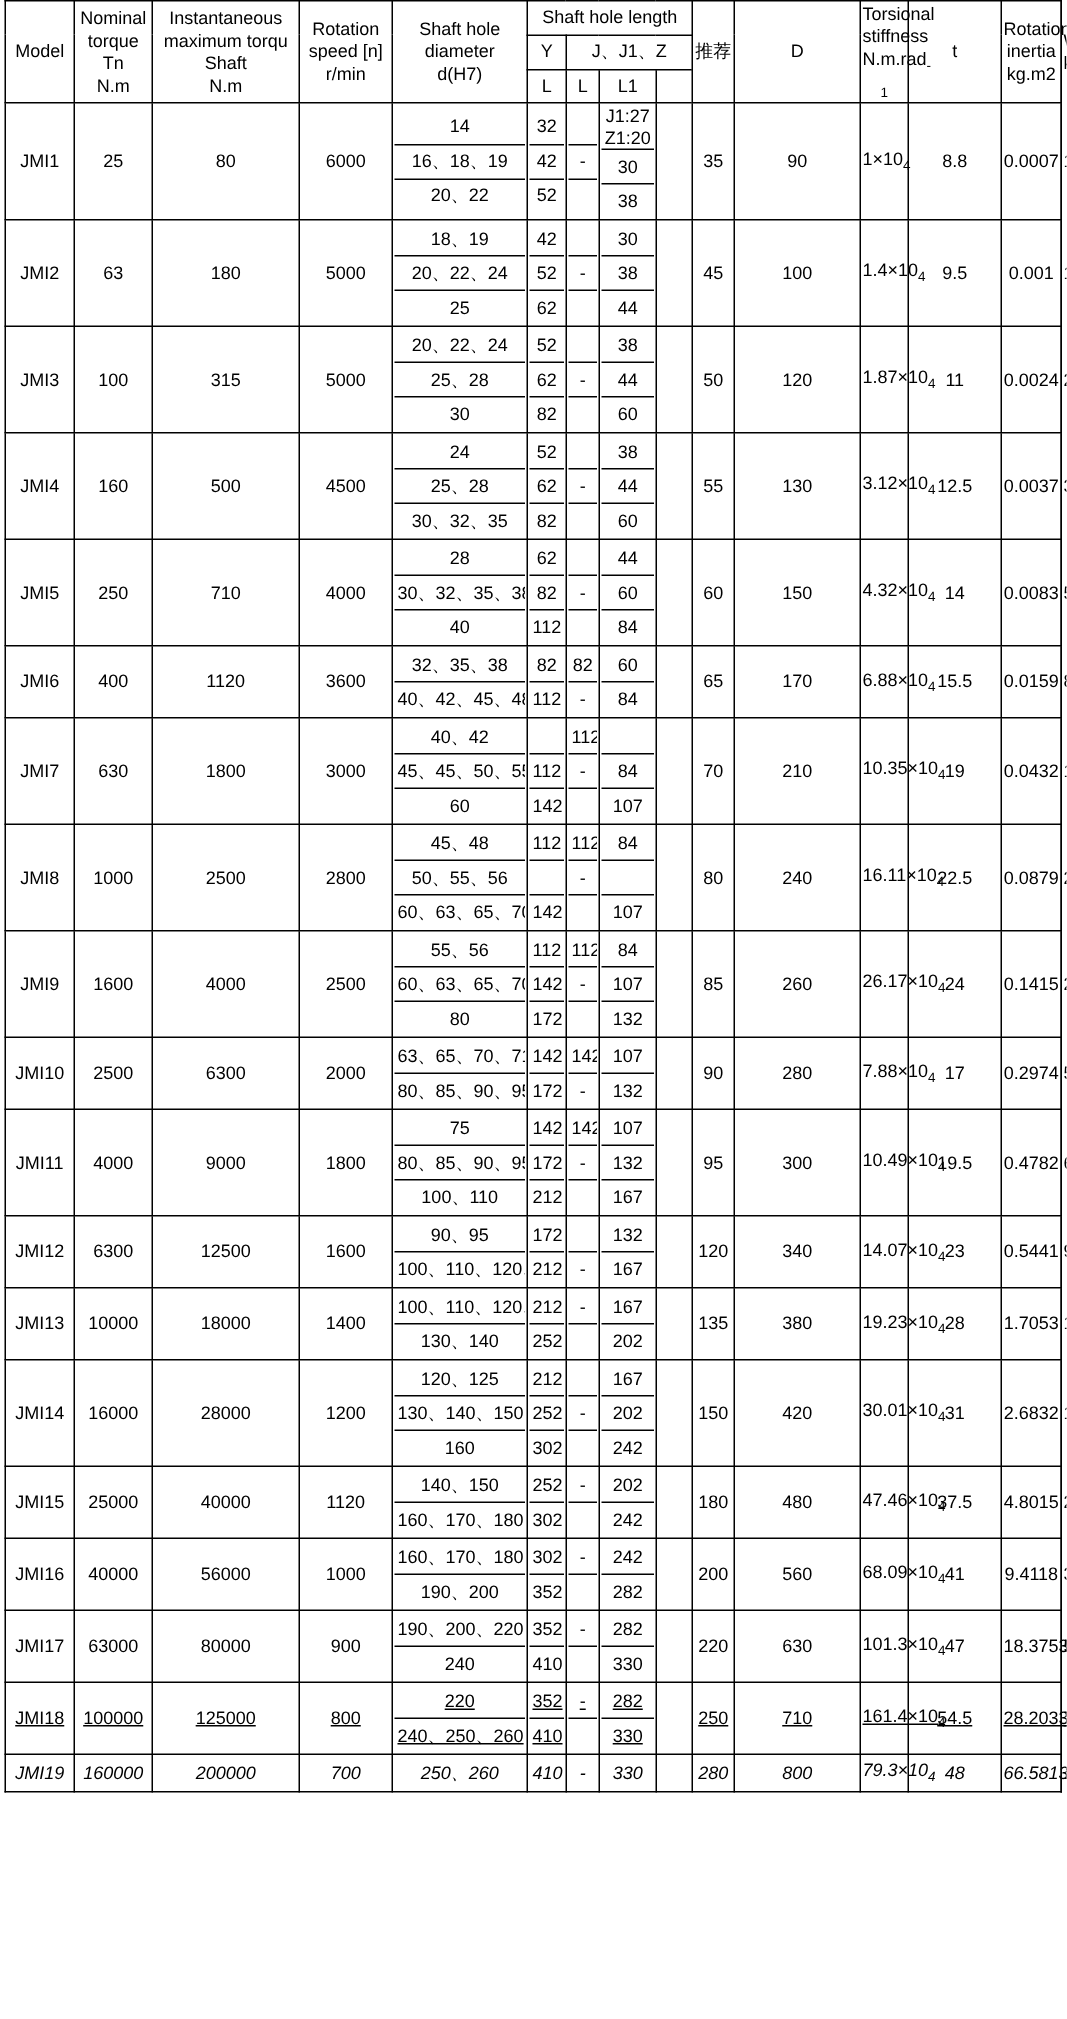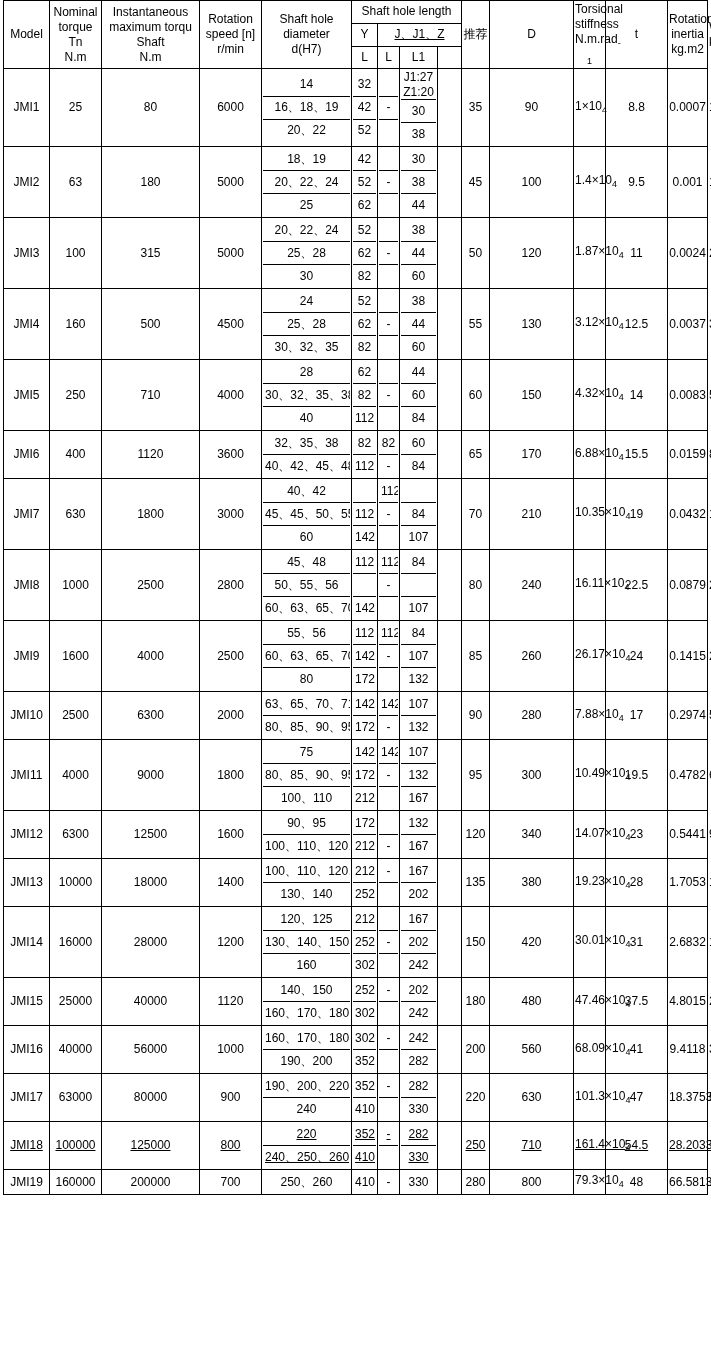--- a/index.html
+++ b/index.html
@@ -69,21 +69,20 @@
   .d-left {
     text-align: left;
     padding-left: 4px;
   }
   .sub {
     font-size: 9px;
     vertical-align: sub;
   }
   .small {
     font-size: 11px;
-    text-decoration: underline;
   }
   .xsmall {
     font-size: 10px;
   }
 </style>
 </head>
 <body>
 
 <div id="sheet">
   <table class="spec">
@@ -1364,21 +1363,21 @@
             </table>
           </td>
           <td></td>
           <td>250</td>
           <td>710</td>
           <td><span>161.4×10</span><span class="sub">4</span></td>
           <td>54.5</td>
           <td>28.2033</td>
           <td>723</td>
         </tr>
-        <tr style="height: 22px;">
+        <tr style="height: 22px; font-style: italic;">
           <td>JMI19</td>
           <td>160000</td>
           <td>200000</td>
           <td>700</td>
           <td class="nopad">
             <table class="inner">
               <tbody>
                 <tr>
                   <td class="last d-left xsmall">250、260</td>
                 </tr>

